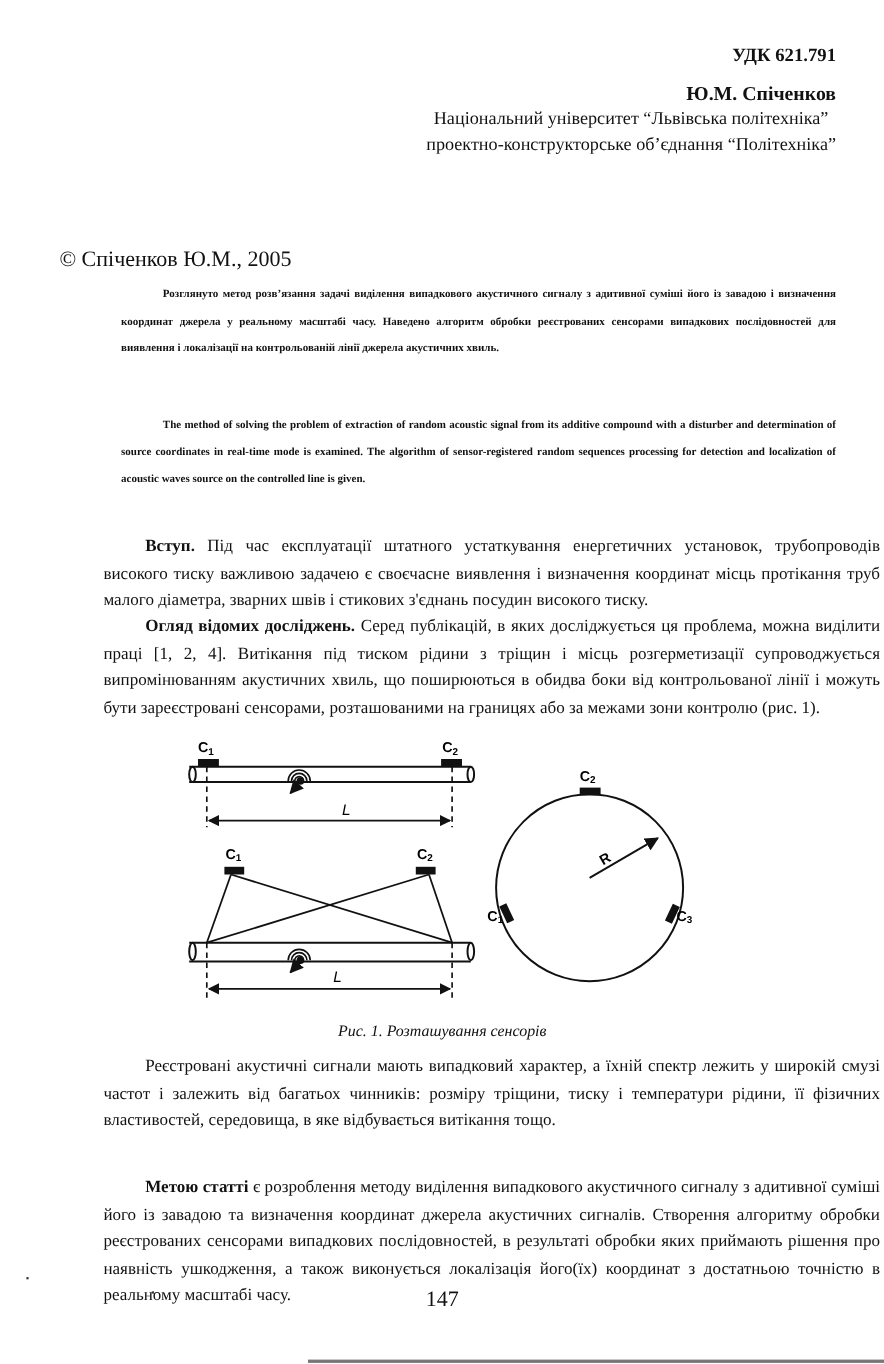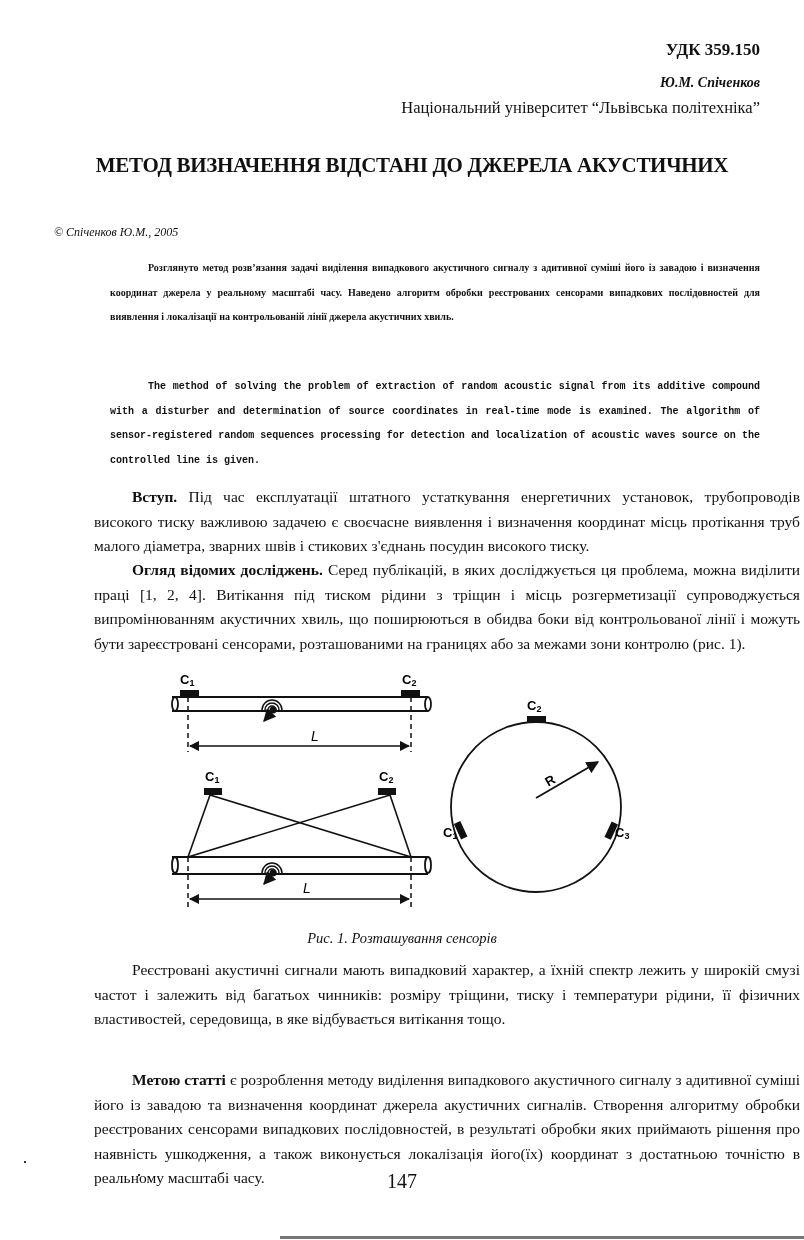--- a/index.html
+++ b/index.html
@@ -1,56 +1,56 @@
 <!DOCTYPE html>
 <html><head>
 <meta charset="utf-8">
 <style>
   html, body { margin: 0; padding: 0; background: #ffffff; }
   body { width: 804px; height: 1240px; position: relative; overflow: hidden;
          font-family: "Liberation Serif", serif; color: #111; }
   .abs { position: absolute; }
   .right { text-align: right; }
   .udk { right: 44px; top: 40px; font-size: 17px; font-weight: bold; }
-  .author { right: 44px; top: 75px; font-size: 14px; font-weight: bold; font-style: italic; }
+  .author { right: 44px; top: 75px; font-size: 18px; font-weight: bold; }
   .affil { right: 44px; top: 96px; font-size: 16.5px; line-height: 23px; text-align: center; }
   .title { left: 40px; width: 744px; top: 150px; text-align: center;
            font-size: 21px; font-weight: bold; line-height: 30px; letter-spacing: -0.3px; }
-  .copy { left: 54px; top: 225px; font-size: 12px; font-style: italic; }
+  .copy { left: 54px; top: 225px; font-size: 20px; }
   .abstract { left: 110px; width: 650px; font-size: 10px; font-weight: bold;
               line-height: 24.5px; text-align: justify; text-indent: 38px; }
   .abs-ua { top: 256px; }
-  .abs-en { top: 375px; font-family: Liberation Mono, monospace; }
+  .abs-en { top: 375px; }
   .para { left: 54px; width: 706px; font-size: 15.5px; line-height: 24.5px;
           text-align: justify; text-indent: 38px; margin-left: 40px; }
   .p1 { top: 485px; }
   .p2 { top: 558px; }
   .p3 { top: 958px; }
   .p4 { top: 1068px; }
   b.lead { font-weight: bold; }
   .caption { left: 0; width: 804px; top: 930px; text-align: center;
              font-size: 14.5px; font-style: italic; }
   .pagenum { left: 0; width: 804px; top: 1170px; text-align: center; font-size: 20px; }
   .figure { left: 0; top: 660px; }
   .fig-label { font-family: "Liberation Sans", sans-serif; font-size: 13px; font-weight: bold; }
   .fig-label-L { font-family: "Liberation Sans", sans-serif; font-size: 14px; font-style: italic; }
   .scan-line { left: 280px; top: 1236px; width: 524px; height: 3px; background: #777; }
   .speck { width: 2px; height: 2px; background: #333; }
 </style>
 </head>
 <body>
 
-<div class="abs udk right">УДК 359.150</div>
+<div class="abs udk right">УДК 621.791</div>
 <div class="abs author right">Ю.М. Спіченков</div>
 <div class="abs affil right">
   <div>Національний університет “Львівська політехніка”</div>
+  <div>проектно-конструкторське об’єднання “Політехніка”</div>
 </div>
 
 <div class="abs title">
-  <div>МЕТОД ВИЗНАЧЕННЯ ВІДСТАНІ ДО ДЖЕРЕЛА АКУСТИЧНИХ</div>
 </div>
 
 <div class="abs copy">© Спіченков Ю.М., 2005</div>
 
 <div class="abs abstract abs-ua">Розглянуто метод розв’язання задачі виділення випадкового акустичного сигналу з адитивної суміші його із завадою і визначення координат джерела у реальному масштабі часу. Наведено алгоритм обробки реєстрованих сенсорами випадкових послідовностей для виявлення і локалізації на контрольованій лінії джерела акустичних хвиль.</div>
 <div class="abs abstract abs-en">The method of solving the problem of extraction of random acoustic signal from its additive compound with a disturber and determination of source coordinates in real-time mode is examined. The algorithm of sensor-registered random sequences processing for detection and localization of acoustic waves source on the controlled line is given.</div>
 
 <div class="abs para p1"><b class="lead">Вступ.</b><span> Під час експлуатації штатного устаткування енергетичних установок, трубопроводів високого тиску важливою задачею є своєчасне виявлення і визначення координат місць протікання труб малого діаметра, зварних швів і стикових з'єднань посудин високого тиску.</span></div>
 
 <div class="abs para p2"><b class="lead">Огляд відомих досліджень.</b><span> Серед публікацій, в яких досліджується ця проблема, можна виділити праці [1, 2, 4]. Витікання під тиском рідини з тріщин і місць розгерметизації супроводжується випромінюванням акустичних хвиль, що поширюються в обидва боки від контрольованої лінії і можуть бути зареєстровані сенсорами, розташованими на границях або за межами зони контролю (рис. 1).</span></div>

